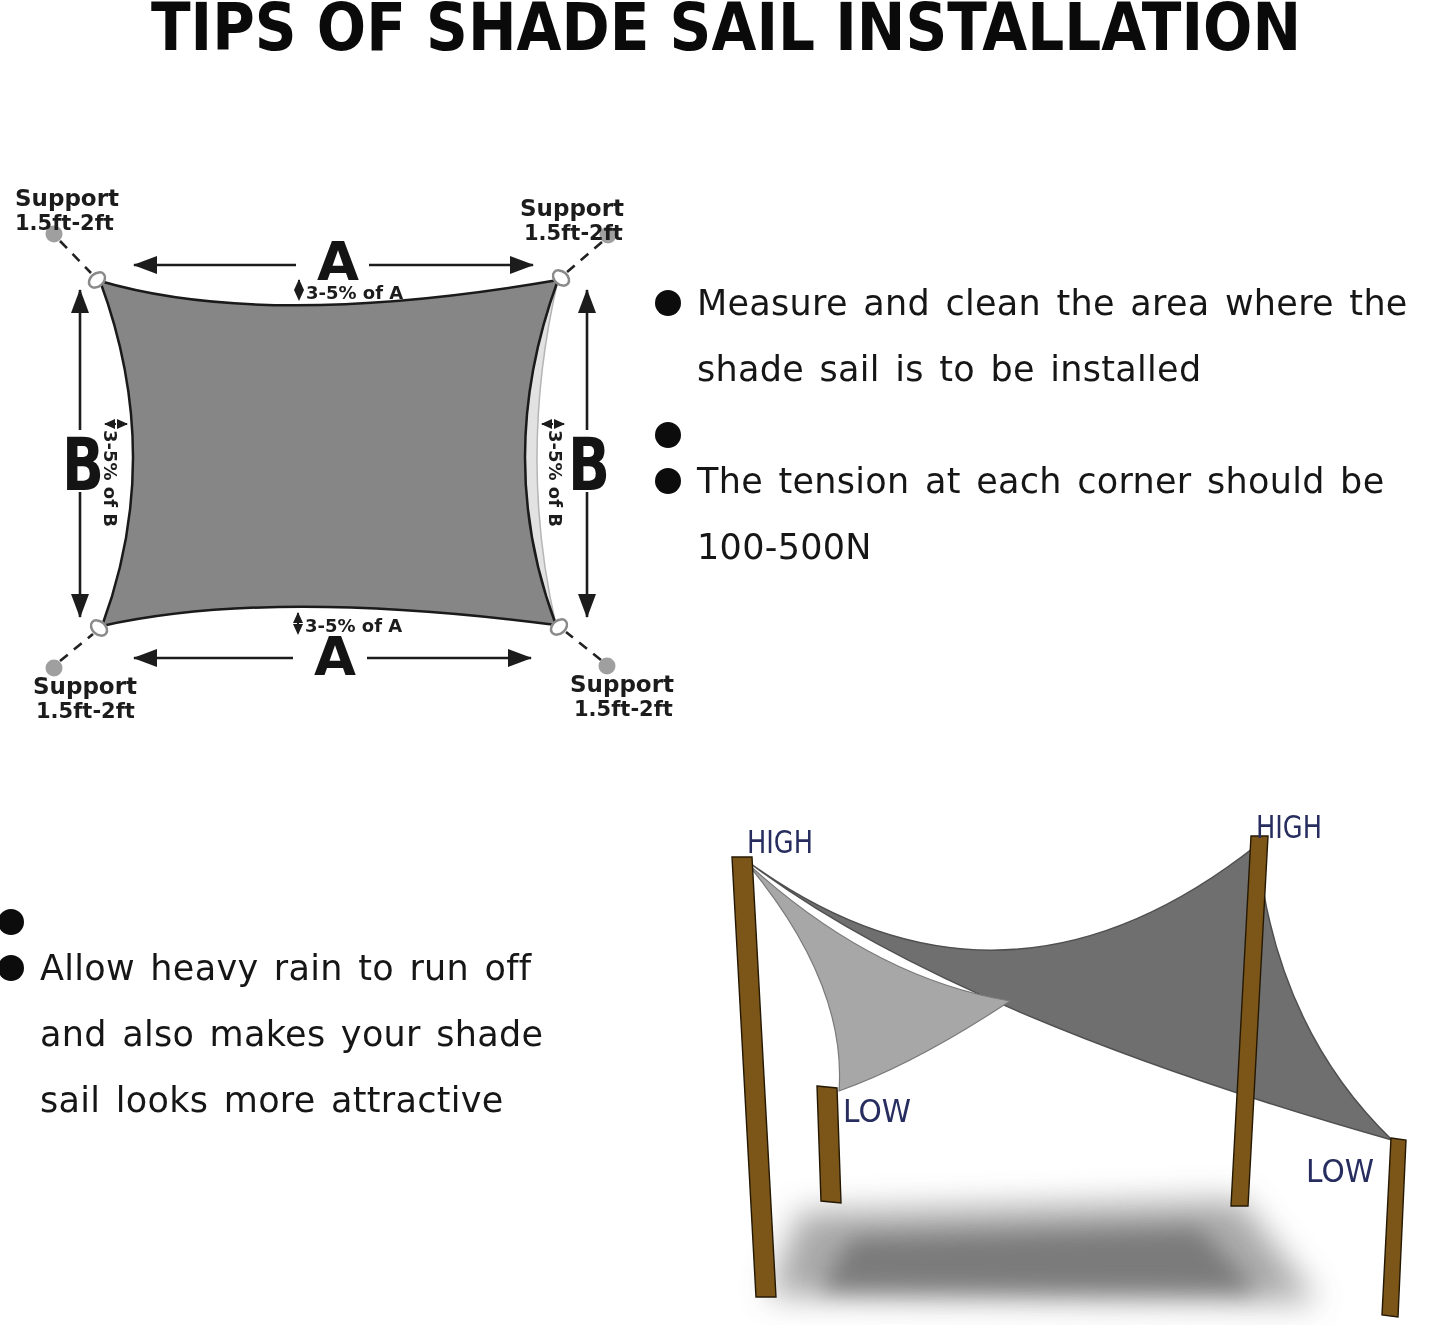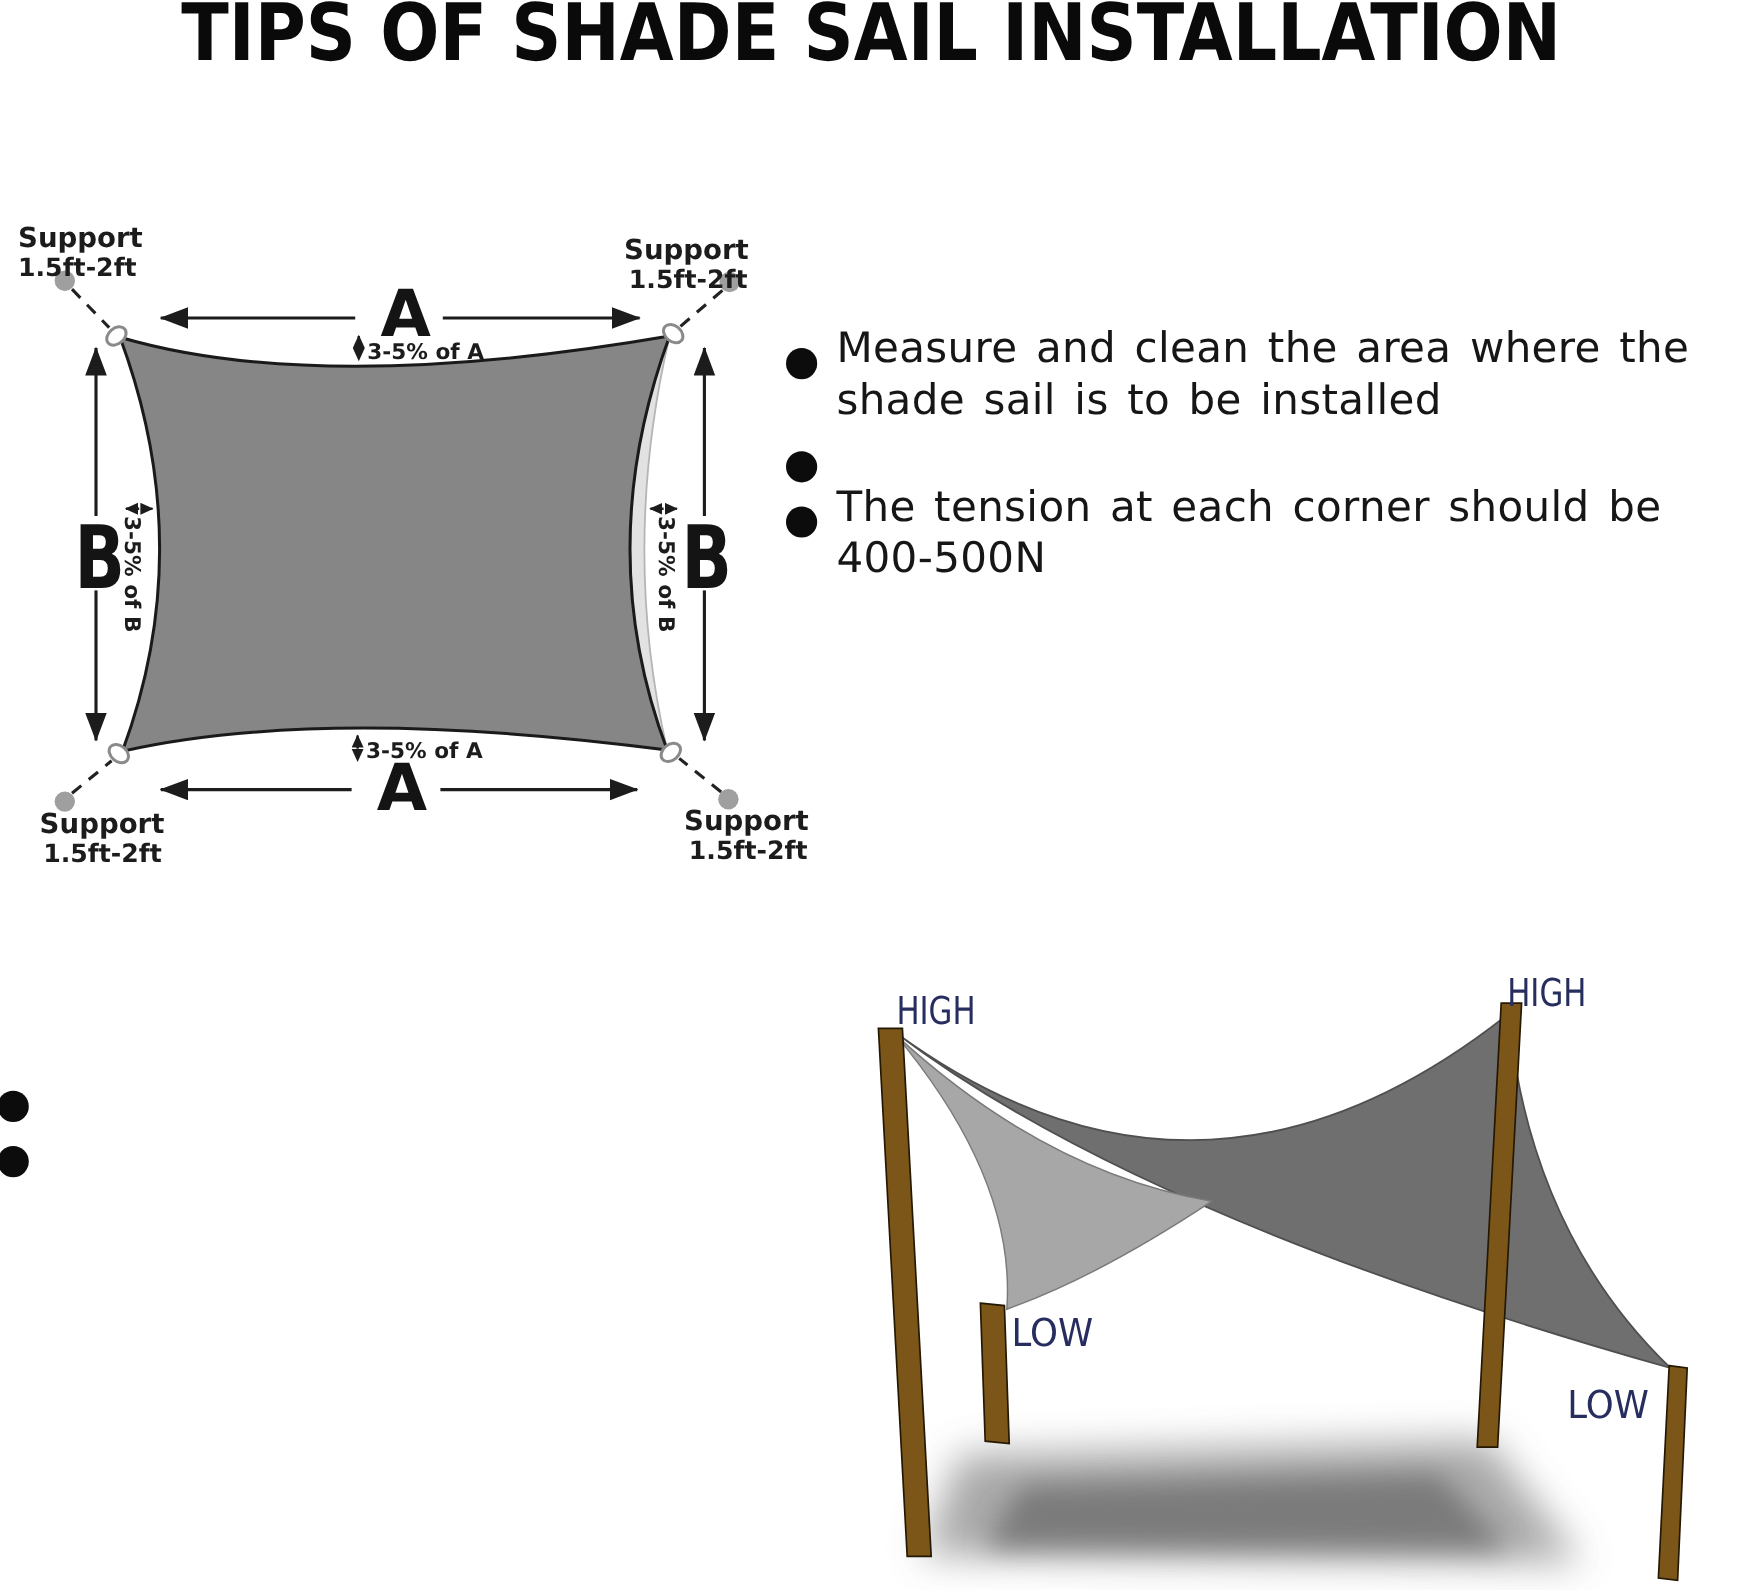--- a/index.html
+++ b/index.html
@@ -8,21 +8,21 @@
   #gfx{position:absolute;left:0;top:0;z-index:1;}
   .title{position:absolute;top:-8px;left:0;right:0;text-align:center;z-index:2;
          font-family:"DejaVu Sans","Liberation Sans",sans-serif;font-weight:bold;
          font-size:66px;line-height:72px;color:#0a0a0a;letter-spacing:0px;
          transform:scaleX(0.88);transform-origin:center;white-space:nowrap;}
   .bullets{position:absolute;z-index:2;}
   .bullets-right{left:655px;top:270px;width:800px;}
   .bullets-left{left:-2px;top:889px;width:660px;}
   .bitem{display:flex;align-items:flex-start;}
   .bdot{width:26px;height:26px;border-radius:50%;background:#0c0c0c;flex:0 0 26px;margin-top:20px;}
-  .btext{font-family:"DejaVu Sans",sans-serif;font-size:35px;line-height:43px;color:#161616;
+  .btext{font-family:"DejaVu Sans",sans-serif;font-size:35px;line-height:66px;color:#161616;
          white-space:pre-line;letter-spacing:0.3px;word-spacing:4px;margin-left:16px;}
   svg text{font-family:"DejaVu Sans",sans-serif;}
   .lbl-bold{font-weight:bold;fill:#1c1c1c;}
   .dim-letter{font-weight:bold;fill:#141414;}
   .sag-lbl{font-weight:bold;fill:#1c1c1c;font-size:18px;}
   .hl-lbl{fill:#272e5f;font-size:32px;}
 </style>
 </head>
 <body>
 
@@ -145,26 +145,29 @@
       <span class="bdot"></span>
       <span class="btext">Measure and clean the area where the
 shade sail is to be installed</span>
     </div>
     <div class="bitem">
       <span class="bdot"></span>
     </div>
     <div class="bitem">
       <span class="bdot"></span>
       <span class="btext">The tension at each corner should be
-400-500N</span>
+100-500N</span>
     </div>
   </div>
 
   <div class="bullets bullets-left">
     <div class="bitem">
       <span class="bdot"></span>
     </div>
     <div class="bitem">
       <span class="bdot"></span>
+      <span class="btext">Allow heavy rain to run off
+and also makes your shade
+sail looks more attractive</span>
     </div>
   </div>
 
 </div>
 
 </body></html>

